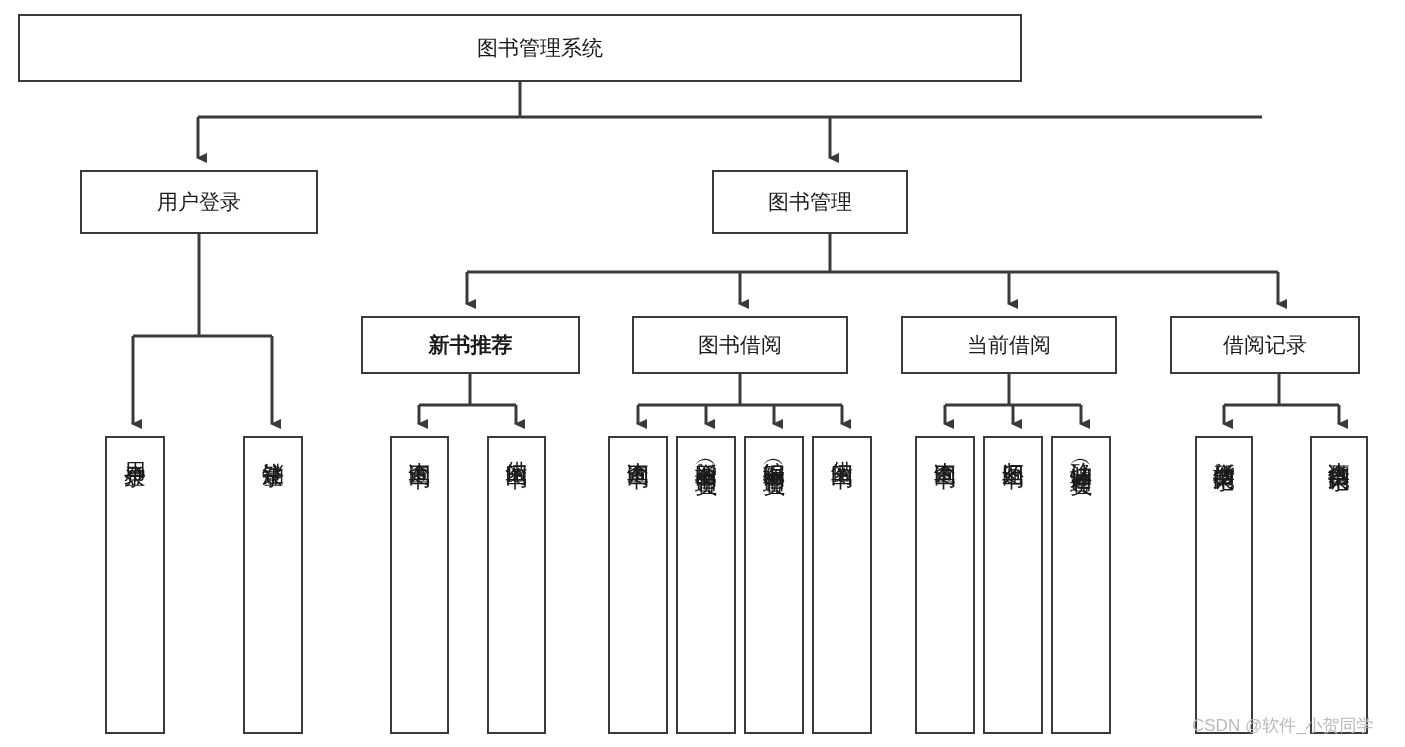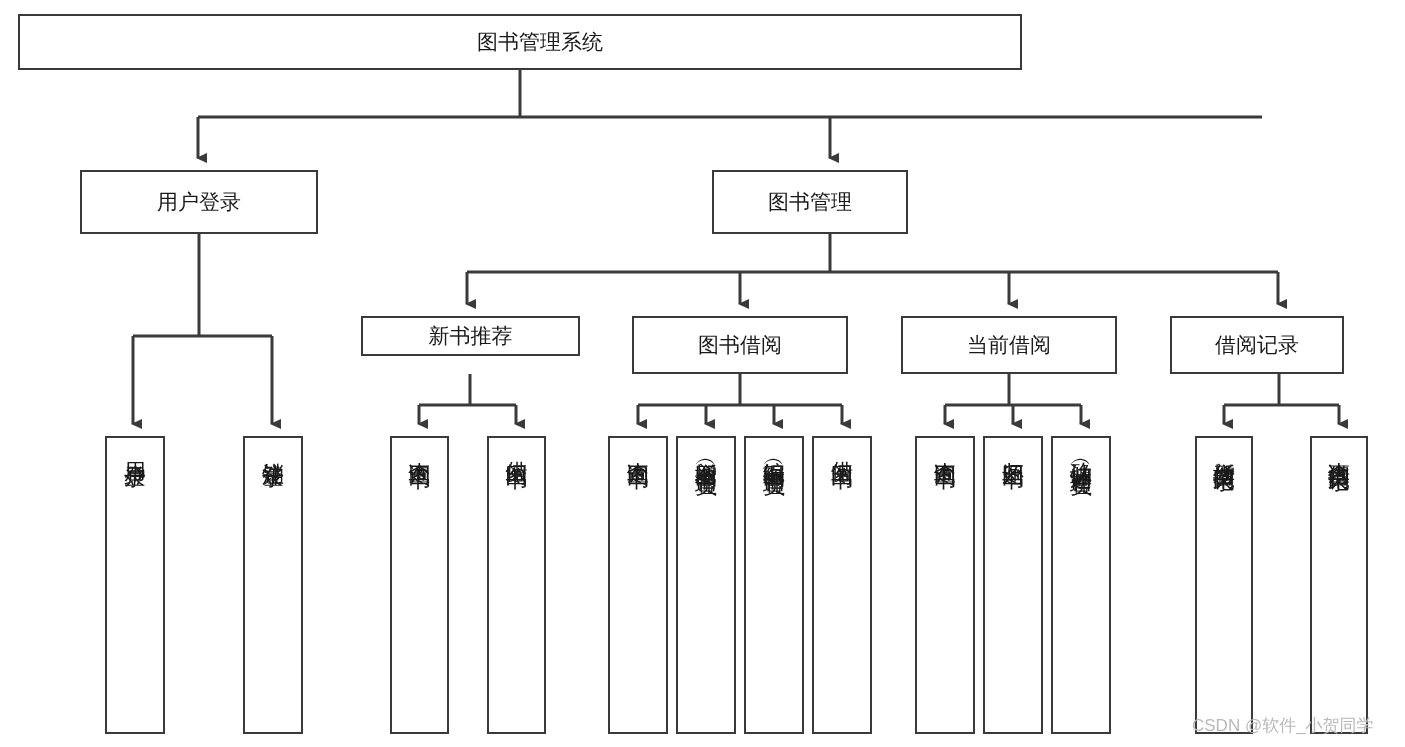--- a/index.html
+++ b/index.html
@@ -114,45 +114,45 @@
       <path d="M1013,405 L1013,424" marker-end="url(#arrow)"></path>
       <path d="M1081,405 L1081,424" marker-end="url(#arrow)"></path>
 
       <path d="M1279,374 L1279,405"></path>
       <path d="M1224,405 L1339,405"></path>
       <path d="M1224,405 L1224,424" marker-end="url(#arrow)"></path>
       <path d="M1339,405 L1339,424" marker-end="url(#arrow)"></path>
     </g>
   </svg>
 
-  <div class="node horiz" style="left:18px; top:14px; width:1004px; height:56px;padding-left:40px;">
+  <div class="node horiz" style="left:18px; top:14px; width:1004px; height:68px;padding-left:40px;">
     <span class="node-label">图书管理系统</span>
   </div>
 
   <div class="node horiz" style="left:80px; top:170px; width:238px; height:64px;">
     <span class="node-label">用户登录</span>
   </div>
 
   <div class="node horiz" style="left:712px; top:170px; width:196px; height:64px;">
     <span class="node-label">图书管理</span>
   </div>
 
-  <div class="node horiz" style="left:361px; top:316px; width:219px; height:40px;">
+  <div class="node horiz" style="left:361px; top:316px; width:219px; height:58px;font-weight:bold;">
     <span class="node-label">新书推荐</span>
   </div>
 
   <div class="node horiz" style="left:901px; top:316px; width:216px; height:58px;">
     <span class="node-label">当前借阅</span>
   </div>
 
   <div class="node horiz" style="left:632px; top:316px; width:216px; height:58px;">
     <span class="node-label">图书借阅</span>
   </div>
 
-  <div class="node horiz" style="left:1170px; top:316px; width:174px; height:58px;">
+  <div class="node horiz" style="left:1170px; top:316px; width:190px; height:58px;">
     <span class="node-label">借阅记录</span>
   </div>
 
   <div class="node vert" style="left:105px; top:436px; width:60px; height:298px;">
     <span class="node-label">用户登录</span>
   </div>
 
   <div class="node vert" style="left:243px; top:436px; width:60px; height:298px;">
     <span class="node-label">注销登录</span>
   </div>

